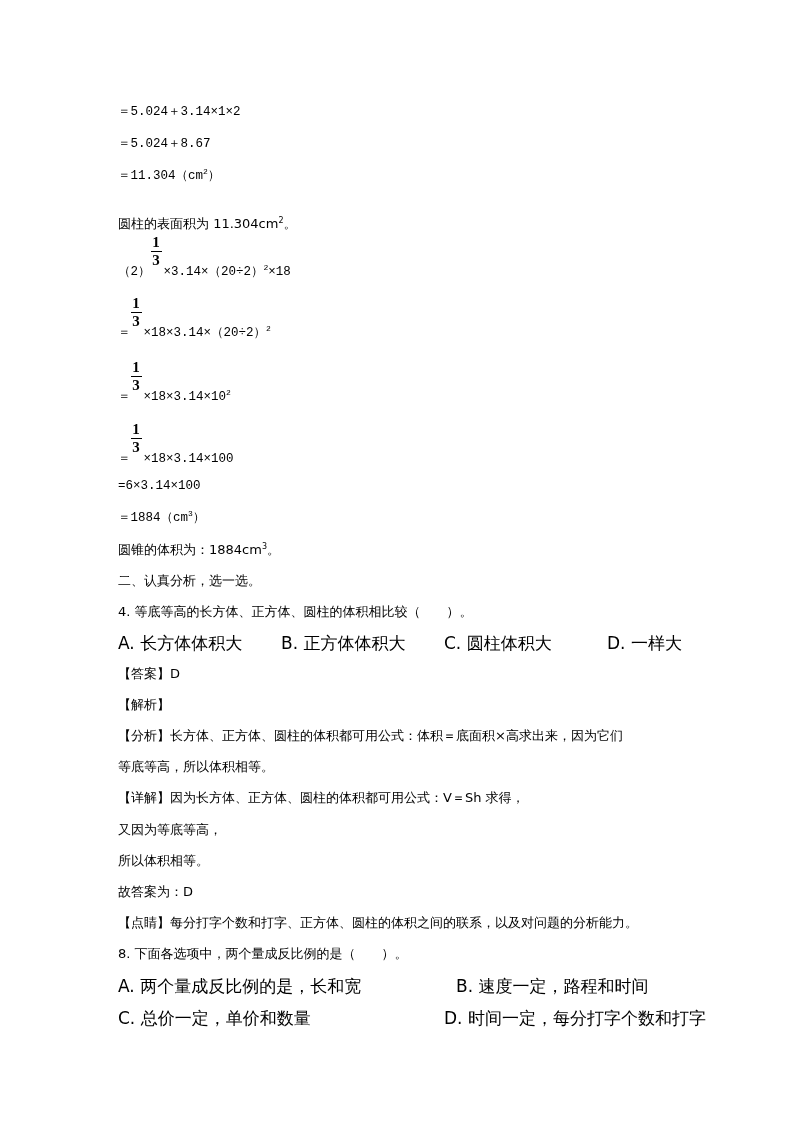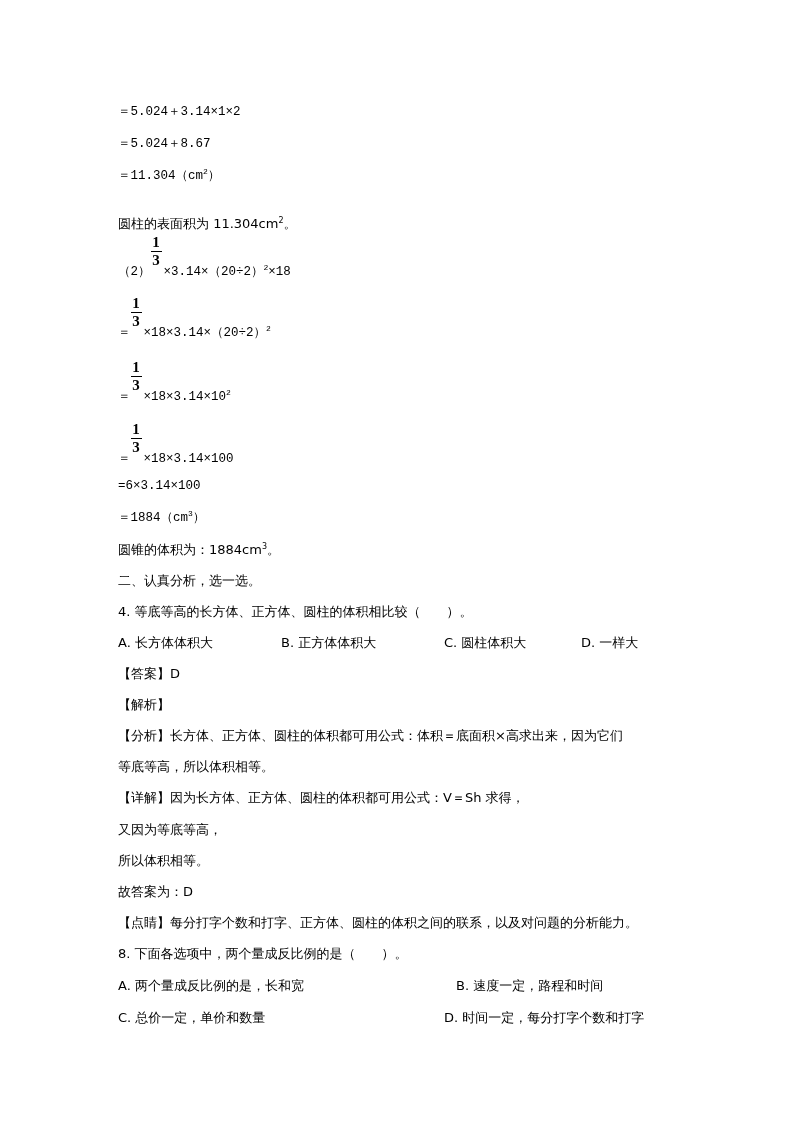--- a/index.html
+++ b/index.html
@@ -4,21 +4,21 @@
 <style>
   html, body { margin: 0; padding: 0; background: #ffffff; }
   body { width: 794px; height: 1123px; position: relative; overflow: hidden;
          font-family: "DejaVu Sans", "Liberation Sans", sans-serif; color: #000; }
   .line { position: absolute; left: 118px; font-size: 13px; line-height: 16px; white-space: nowrap; }
   .mono { font-family: "Liberation Mono", "DejaVu Sans Mono", monospace; font-size: 12.5px; }
   .frac { position: absolute; left: 0; font-family: "Liberation Serif", serif; font-weight: bold; font-size: 15px; line-height: 15px; text-align: center; width: 11px; }
   .frac .num { display: block; border-bottom: 1.2px solid #000; padding-bottom: 1px; }
   .frac .den { display: block; padding-top: 1px; }
   sup { font-size: 8px; vertical-align: 5px; line-height: 0; }
-  .opt { position: absolute; white-space: nowrap; font-size: 13px; line-height: 16px; }
+  .opt { position: absolute; white-space: nowrap; font-size: 17px; line-height: 16px; }
   .bold-br { font-weight: normal; }
 </style>
 </head>
 <body>
 
 <div class="line mono" style="top:104px">＝5.024＋3.14×1×2</div>
 <div class="line mono" style="top:136px">＝5.024＋8.67</div>
 <div class="line mono" style="top:168px"><span>＝11.304（cm</span><sup>2</sup><span>）</span></div>
 <div class="line" style="top:216px"><span>圆柱的表面积为 11.304cm</span><sup>2</sup><span>。</span></div>
 
@@ -49,21 +49,21 @@
 <div class="line mono" style="top:478px">=6×3.14×100</div>
 <div class="line mono" style="top:510px"><span>＝1884（cm</span><sup>3</sup><span>）</span></div>
 <div class="line" style="top:542px"><span>圆锥的体积为：1884cm</span><sup>3</sup><span>。</span></div>
 
 <div class="line" style="top:573px">二、认真分析，选一选。</div>
 
 <div class="line" style="top:604px">4. 等底等高的长方体、正方体、圆柱的体积相比较（　　）。</div>
 <div class="opt" style="top:635px;left:118px">A. 长方体体积大</div>
 <div class="opt" style="top:635px;left:281px">B. 正方体体积大</div>
 <div class="opt" style="top:635px;left:444px">C. 圆柱体积大</div>
-<div class="opt" style="top:635px;left:581px">D. 一样大</div>
+<div class="opt" style="top:635px;left:607px">D. 一样大</div>
 <div class="line" style="top:666px"><span class="bold-br">【答案】</span><span>D</span></div>
 <div class="line bold-br" style="top:697px">【解析】</div>
 <div class="line" style="top:728px"><span class="bold-br">【分析】</span><span>长方体、正方体、圆柱的体积都可用公式：体积＝底面积×高求出来，因为它们</span></div>
 <div class="line" style="top:759px">等底等高，所以体积相等。</div>
 <div class="line" style="top:790px"><span class="bold-br">【详解】</span><span>因为长方体、正方体、圆柱的体积都可用公式：V＝Sh 求得，</span></div>
 <div class="line" style="top:822px">又因为等底等高，</div>
 <div class="line" style="top:853px">所以体积相等。</div>
 <div class="line" style="top:884px">故答案为：D</div>
 <div class="line" style="top:915px"><span class="bold-br">【点睛】</span><span>每分打字个数和打字、正方体、圆柱的体积之间的联系，以及对问题的分析能力。</span></div>
 

